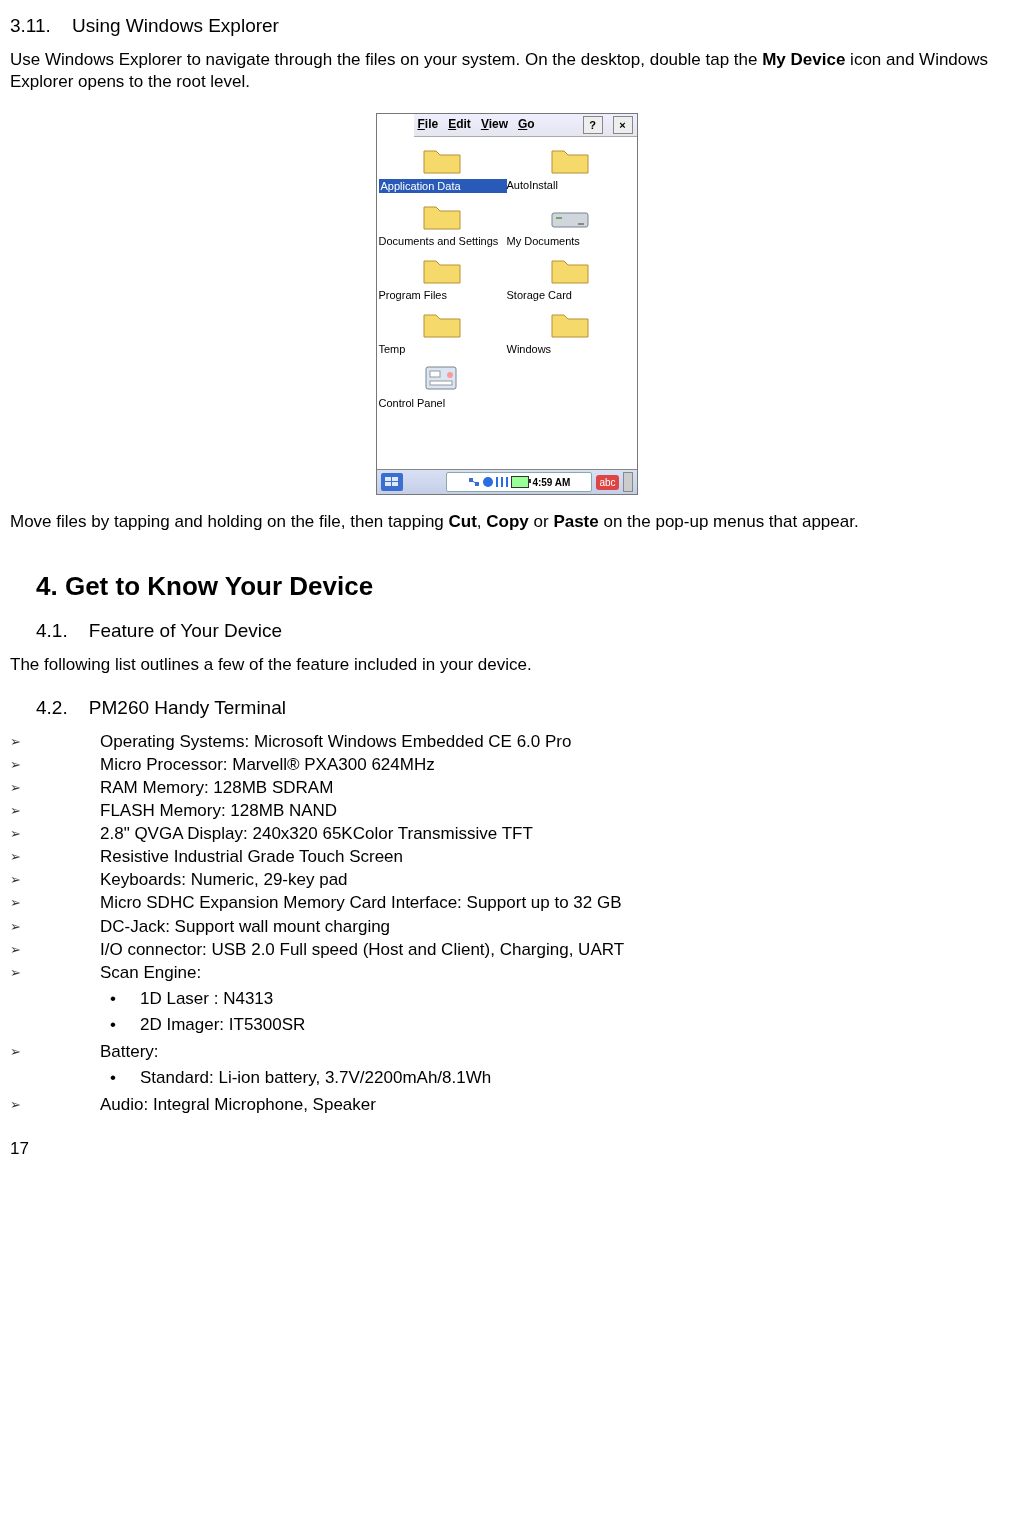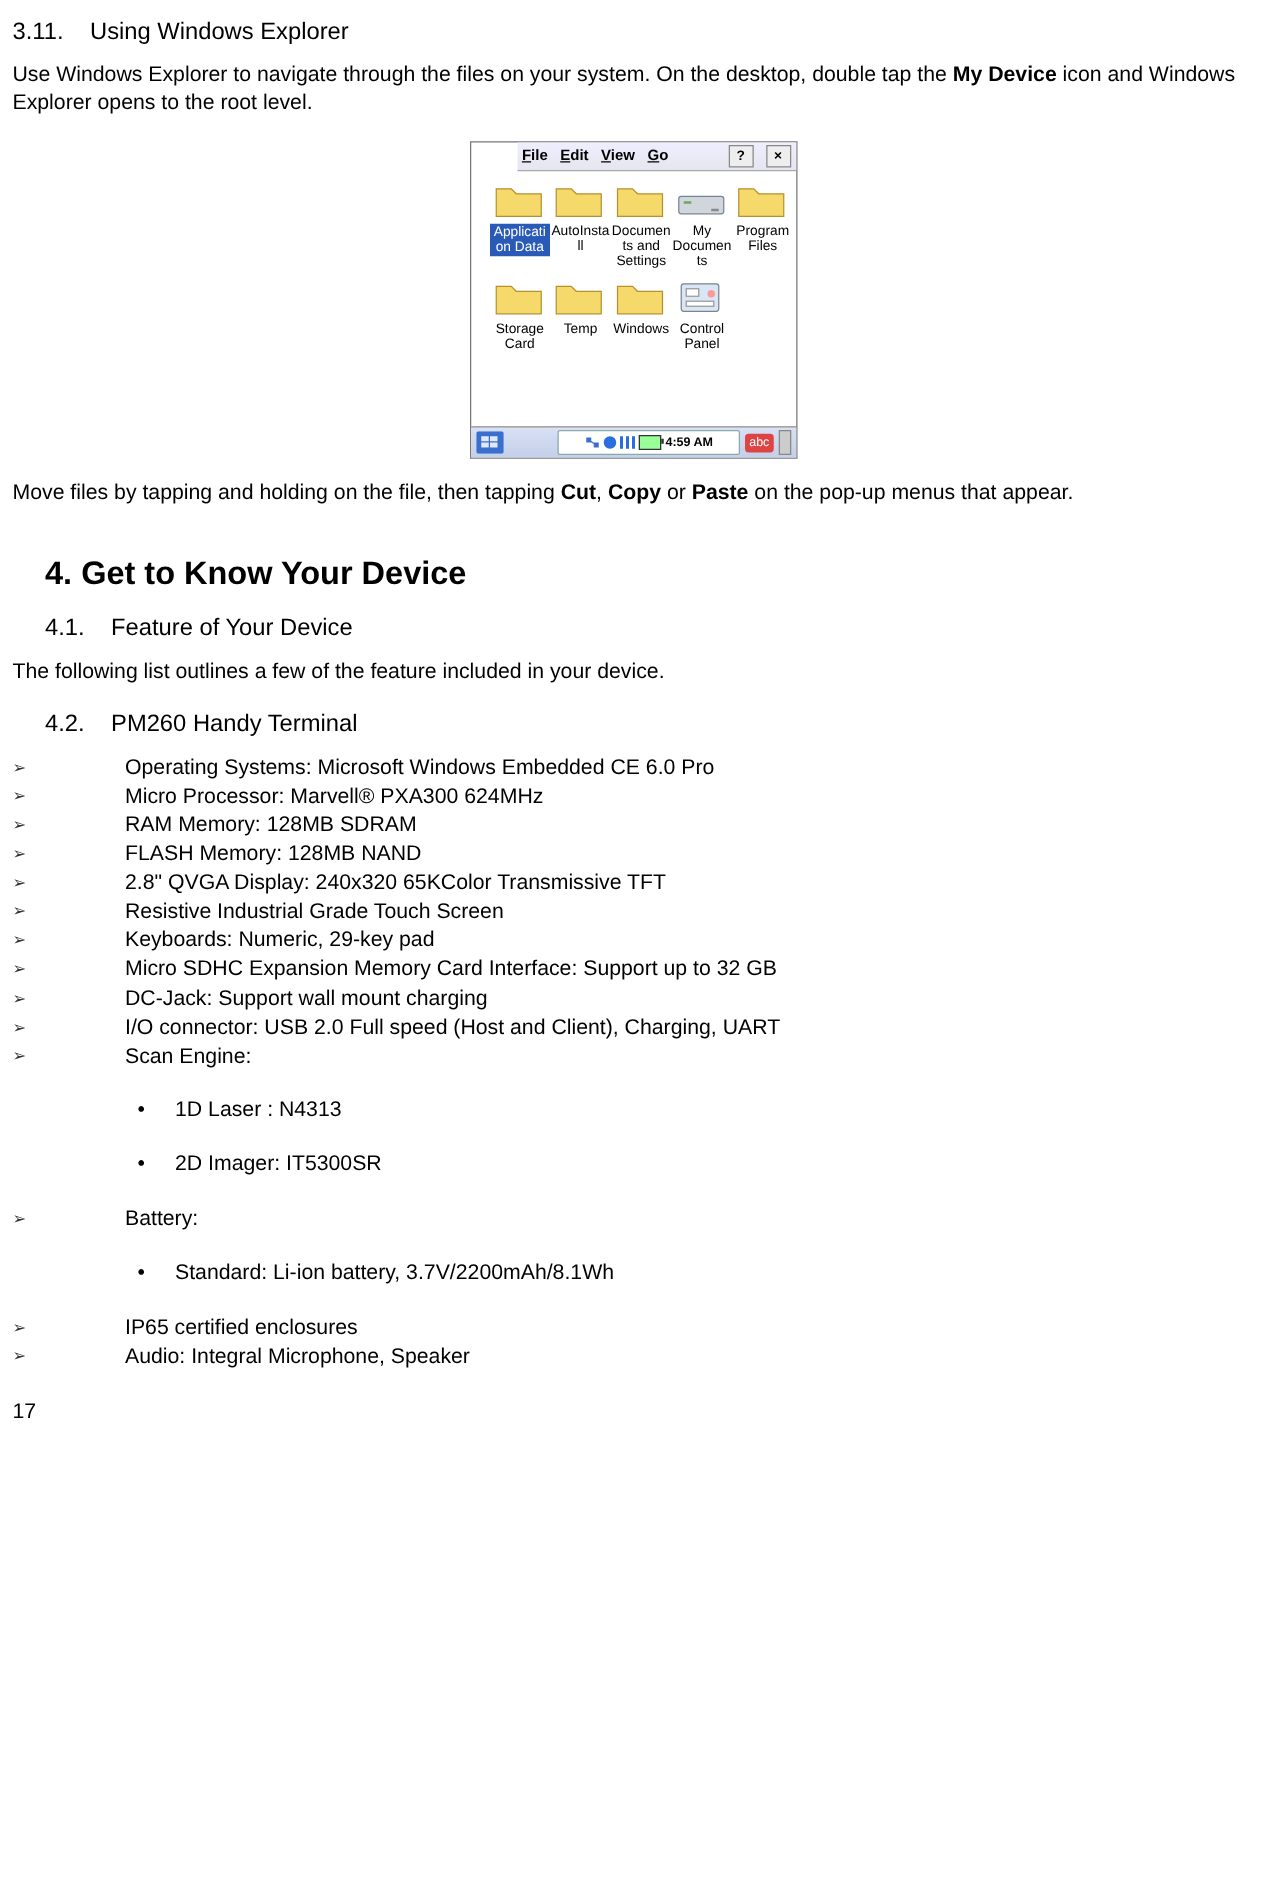--- a/index.html
+++ b/index.html
@@ -19,21 +19,21 @@
   .h2-row { font-size: 26px; font-weight: bold; margin: 36px 0 16px 26px; }
   p { margin: 0 0 20px 0; }
   .b { font-weight: bold; }
   .center { text-align: center; margin: 6px 0 14px 0; }
   .spec-list { list-style: none; padding: 0; margin: 10px 0 0 0; }
   .spec-list > li { display: flex; margin: 1px 0; }
   .spec-list > li .bul { width: 90px; font-family: Arial, sans-serif; font-size: 13px; color: #333; padding-top: 3px; }
   .spec-list > li .bul::before { content: "➢"; }
   .spec-list > li .txt { flex: 1; }
   .sub-list { list-style: none; padding: 0; margin: 4px 0; }
-  .sub-list li { display: flex; margin: 21px 0; }
+  .sub-list li { display: flex; margin: 4px 0; }
   .sub-list li .dot { width: 30px; text-align: left; padding-left: 10px; }
   .sub-list li .dot::before { content: "•"; }
   .pagenum { text-align: left; margin-top: 22px; font-size: 17px; }
 
   
   .dev {
     display: inline-block;
     background: #fff;
     border: 1px solid #777;
     width: 260px;
@@ -56,24 +56,23 @@
   .dev-menu .spacer { flex: 1; }
   .dev-menu .btn {
     border: 1px solid #888;
     background: #eee;
     width: 18px; height: 16px;
     display: inline-flex; align-items: center; justify-content: center;
     font-size: 11px; font-weight: bold;
   }
   .dev-grid {
     display: grid;
-    grid-template-columns: repeat(5, 1fr);
-    padding: 6px 2px 60px 15px;
+    grid-template-columns: repeat(2, 1fr);
+    padding: 6px 2px 60px 2px;
     row-gap: 6px;
-    text-align: center;
   }
   .cell .ic { width: 46px; height: 34px; margin: 0 auto 2px; }
   .cell .lbl { font-size: 11px; line-height: 1.1; word-break: break-word; }
   .sel .lbl { background: #2a5ab8; color: #fff; padding: 1px 2px; }
   svg { display: block; margin: 0 auto; }
   .dev-task {
     background: linear-gradient(#d8e0f4, #c4cfe8);
     border-top: 1px solid #888;
     height: 24px;
     display: flex;
@@ -327,21 +326,17 @@
         <li>
             <span class="dot"></span>
             <span>Standard: Li-ion battery, 3.7V/2200mAh/8.1Wh</span>
           </li>
       </ul>
     </span>
   </li>
 
   <li>
       <span class="bul"></span>
-      <span class="txt">IP65 certified enclosures</span>
-    </li>
-  <li>
-      <span class="bul"></span>
       <span class="txt">Audio: Integral Microphone, Speaker</span>
     </li>
 </ul>
 
 <div class="pagenum">17</div>
 
 </body></html>

